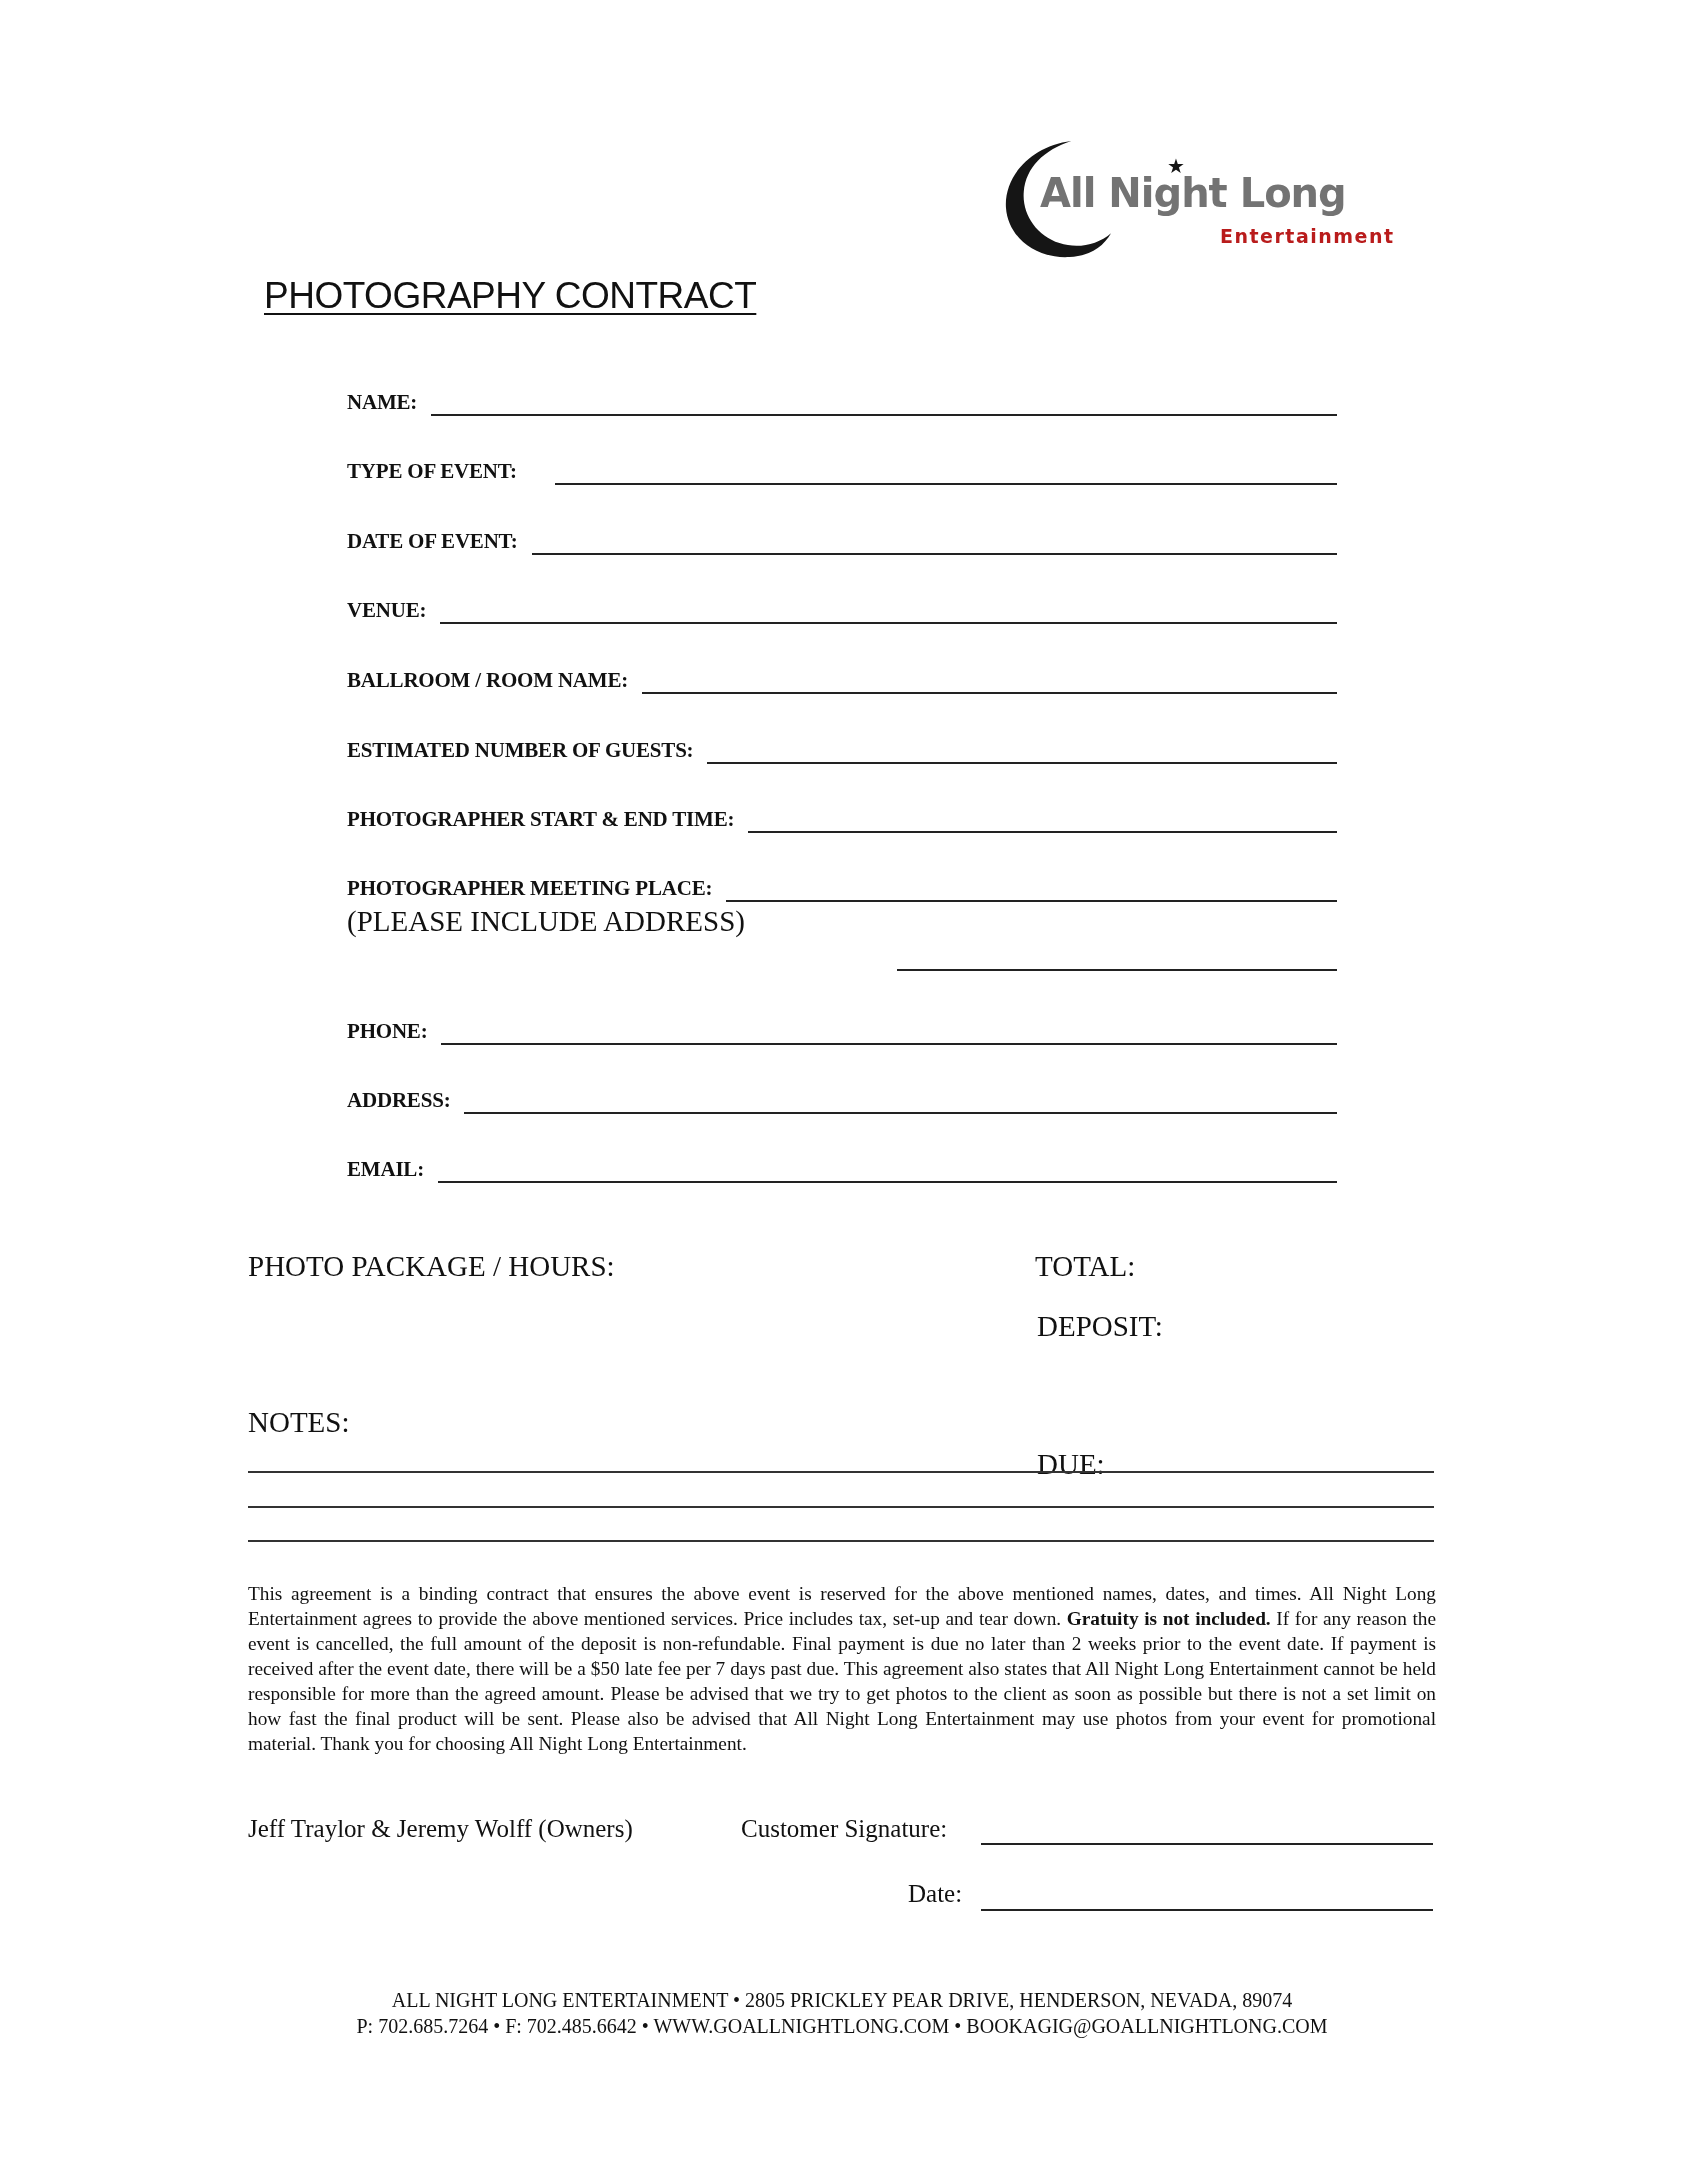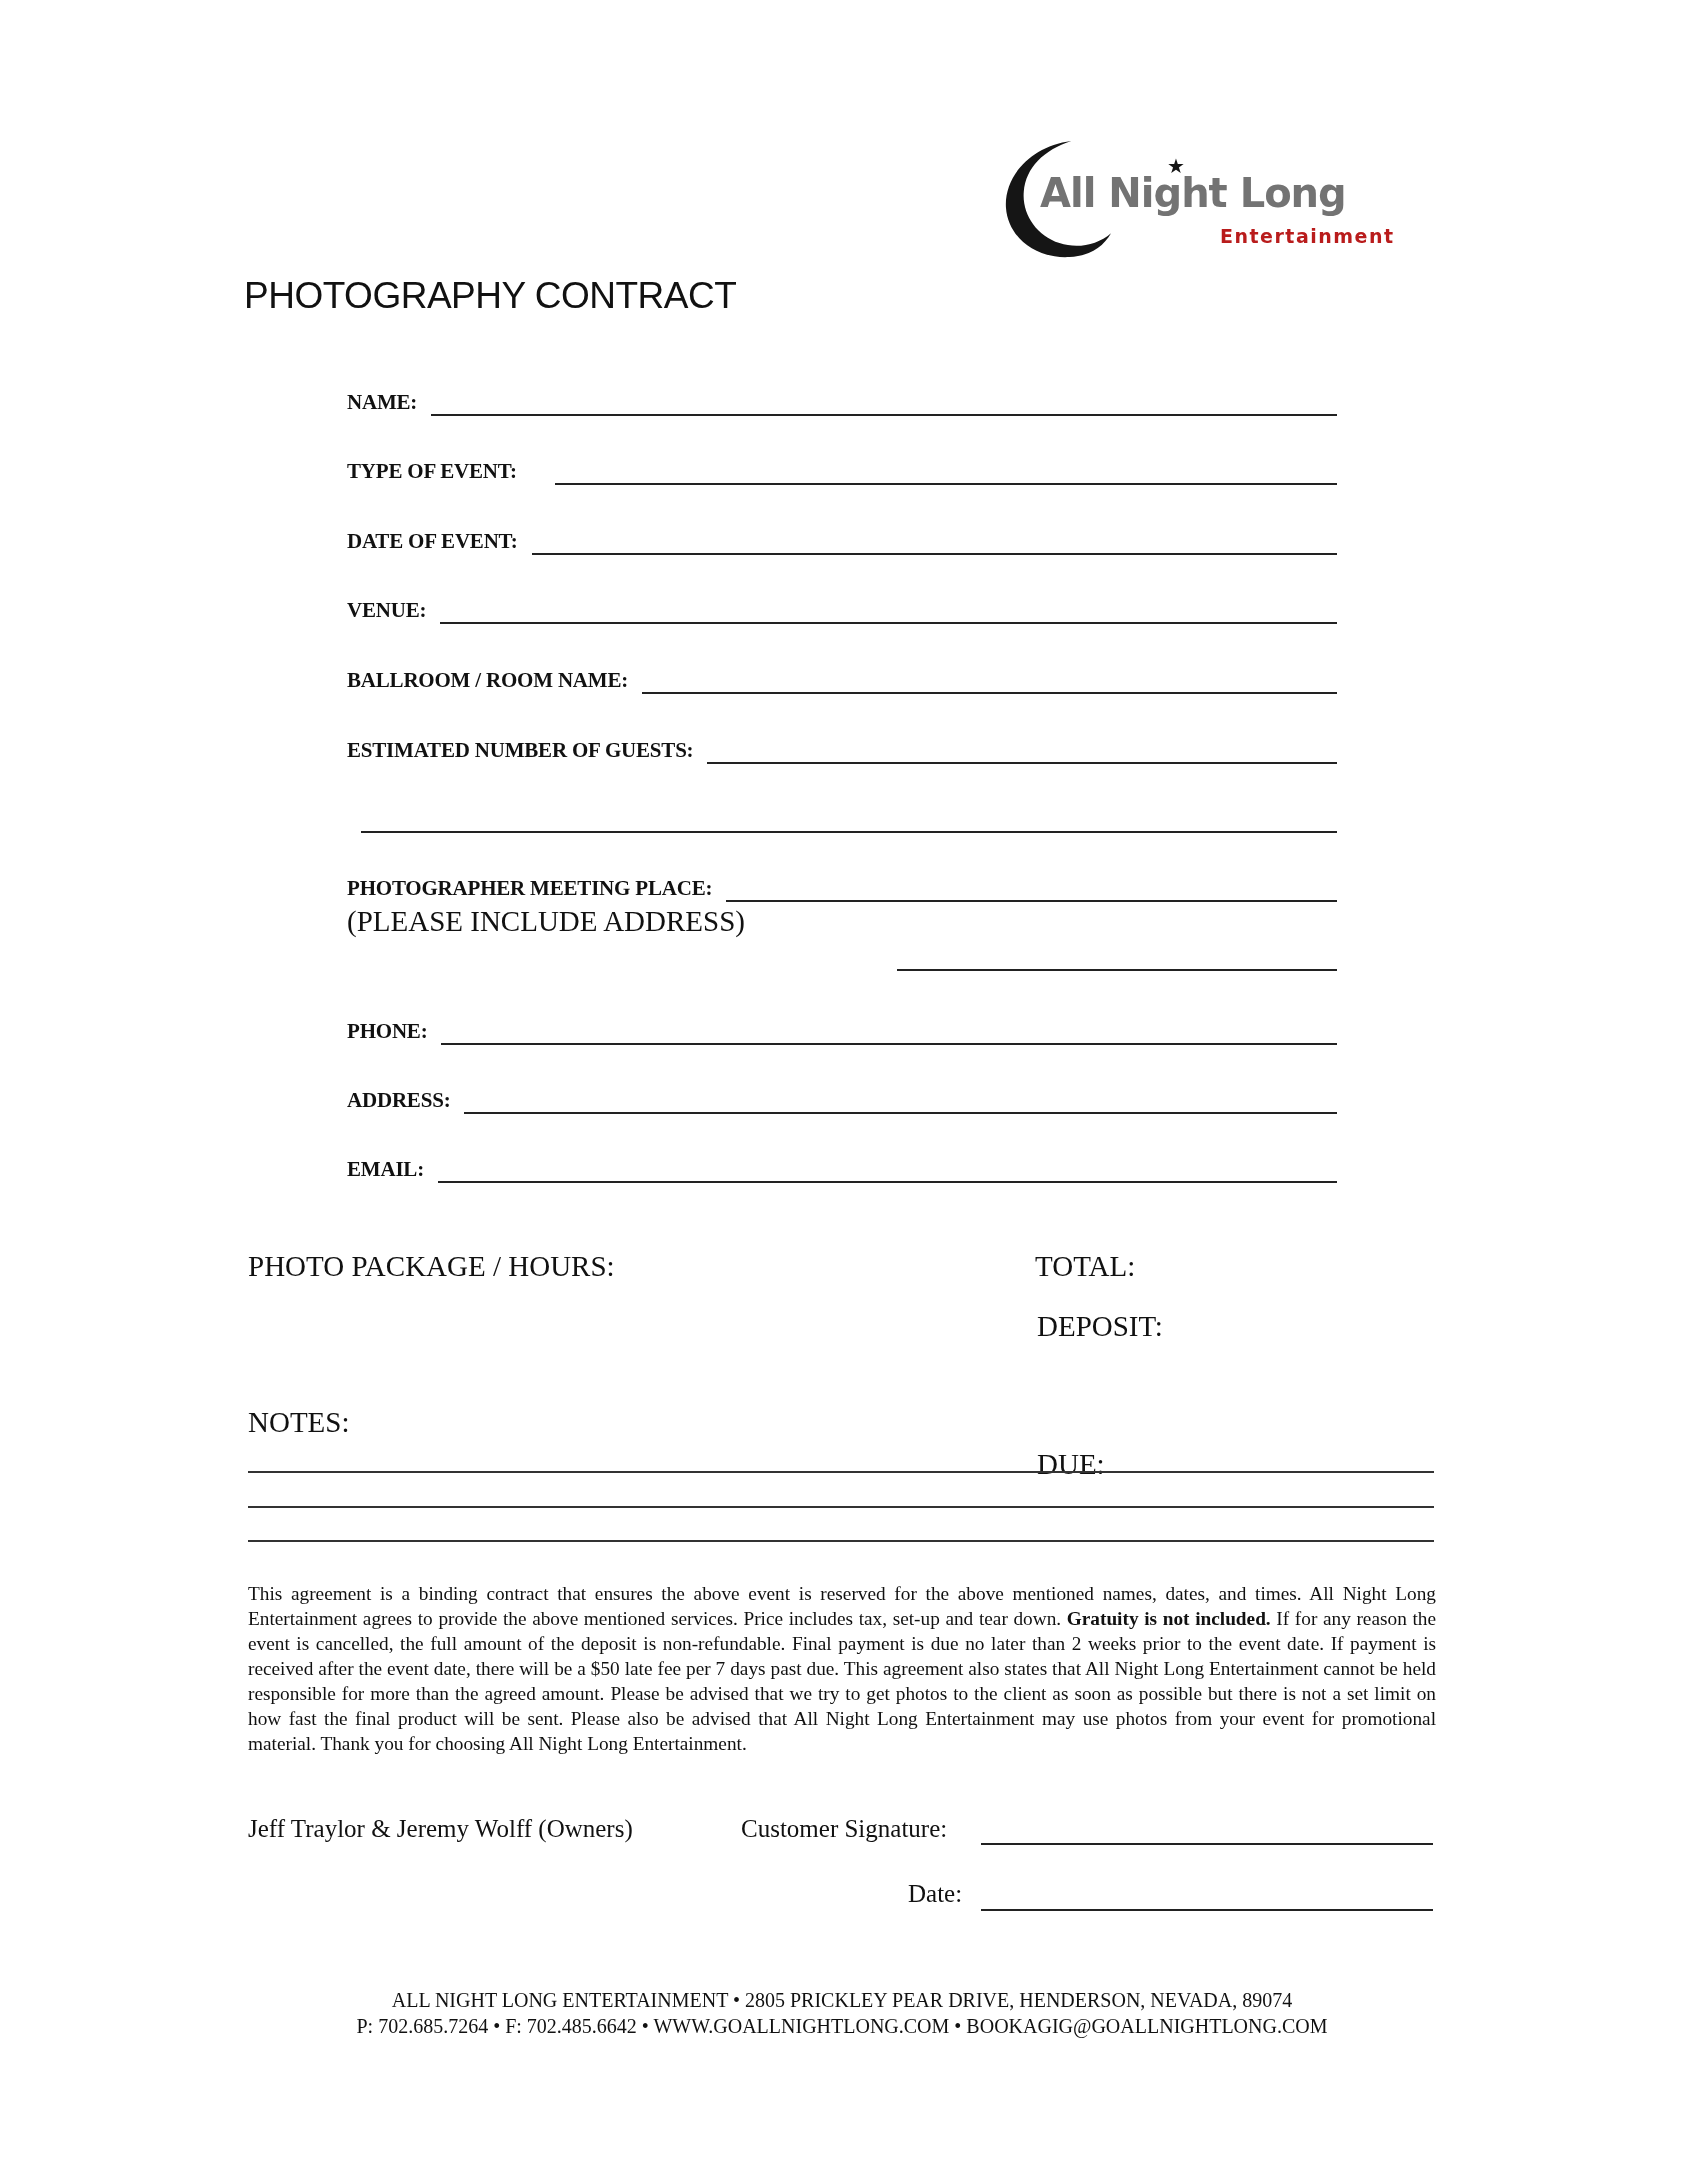--- a/index.html
+++ b/index.html
@@ -7,21 +7,21 @@
   .abs { position: absolute; }
 
   
   .logo { left: 1000px; top: 134px; width: 436px; height: 134px; }
   .logo .moon { position: absolute; left: 0; top: 4px; width: 117px; height: 121px; }
   .logo .brand { position: absolute; left: 40px; top: 36px; font-family: "DejaVu Sans", sans-serif; font-weight: bold; font-size: 40px; letter-spacing: -1px; color: #737373; white-space: nowrap; }
   .logo .sub { position: absolute; left: 220px; top: 91px; font-family: "DejaVu Sans", sans-serif; font-weight: bold; font-size: 19px; letter-spacing: 1.5px; color: #b91c1c; }
   .logo .star { position: absolute; left: 167px; top: 22px; font-size: 20px; line-height: 20px; color: #151515; }
 
   
-  .title { left: 244px; top: 275px; font-family: "Liberation Sans", sans-serif; font-size: 37px; text-decoration-thickness: 2px; text-underline-offset: 5px; letter-spacing: -0.5px; }
+  .title { left: 264px; top: 275px; font-family: "Liberation Sans", sans-serif; font-size: 37px; text-decoration: underline; text-decoration-thickness: 2px; text-underline-offset: 5px; letter-spacing: -0.5px; }
 
   
   .field { left: 347px; width: 990px; height: 40px; display: flex; align-items: flex-end; }
   .field .lbl { font-weight: bold; font-size: 21px; white-space: nowrap; line-height: 32px; letter-spacing: -0.2px; text-align: right; }
   .field .line { flex: 1; border-bottom: 2px solid #222; margin-left: 14px; height: 1px; margin-bottom: 2px; }
   .hint { left: 347px; top: 905px; font-size: 29px; }
   .extra-line { left: 897px; top: 969px; width: 440px; border-bottom: 2px solid #222; height: 0; }
 
   
   .plain { font-size: 29px; white-space: nowrap; }
@@ -69,20 +69,21 @@
 </div>
 <div class="abs field" style="top:656px;">
   <span class="lbl">BALLROOM / ROOM NAME:</span>
   <span class="line"></span>
 </div>
 <div class="abs field" style="top:726px;">
   <span class="lbl">ESTIMATED NUMBER OF GUESTS:</span>
   <span class="line"></span>
 </div>
 <div class="abs field" style="top:795px;">
+  <span class="lbl">PHOTOGRAPHER START &amp; END TIME:</span>
   <span class="line"></span>
 </div>
 <div class="abs field" style="top:864px;">
   <span class="lbl">PHOTOGRAPHER MEETING PLACE:</span>
   <span class="line"></span>
 </div>
 <div class="abs hint">(PLEASE INCLUDE ADDRESS)</div>
 <div class="abs extra-line"></div>
 
 <div class="abs field" style="top:1007px;">

